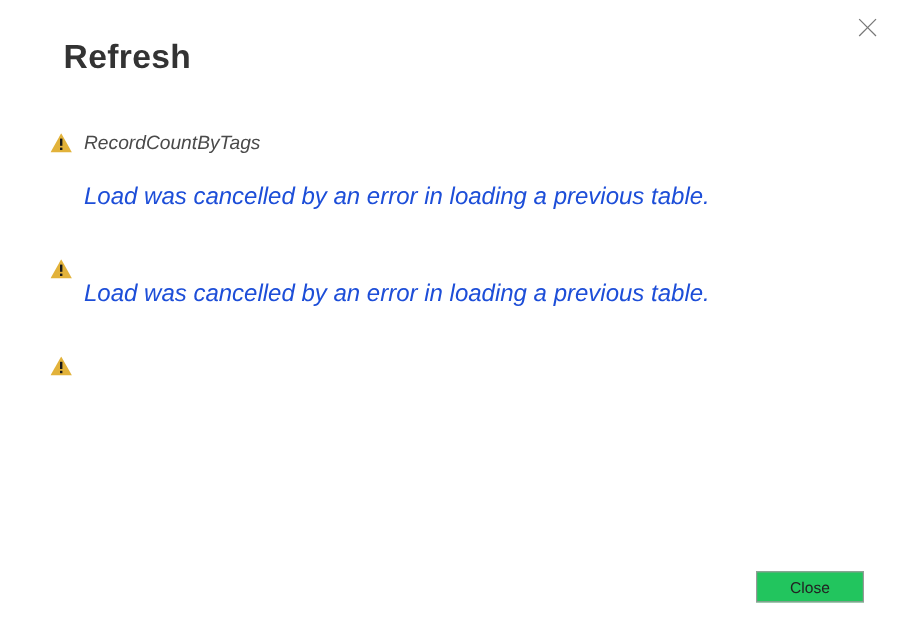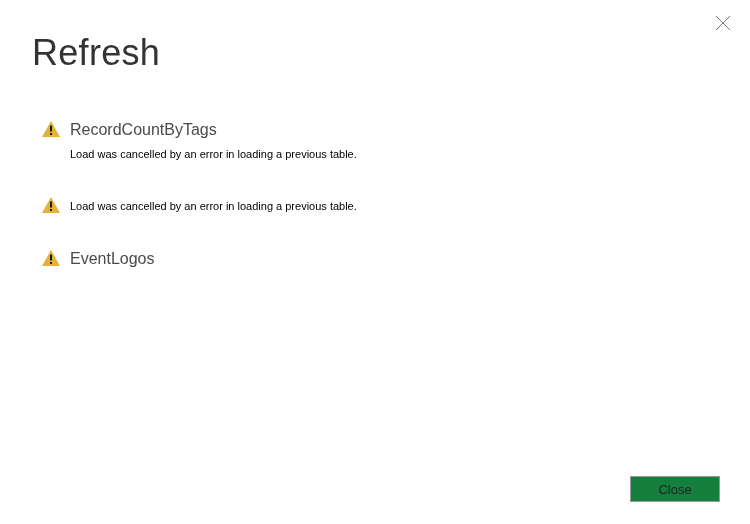--- a/index.html
+++ b/index.html
@@ -30,28 +30,29 @@
       cursor: pointer;
       display: flex;
       align-items: center;
       justify-content: center;
     }
     .close-x svg {
       width: 16px;
       height: 16px;
     }
     .title {
-      font-size: 36px;
-      font-weight: 400;
+      font-size: 28px;
+      font-weight: 700;
       color: #333333;
-      padding: 32px 0 0 32px;
+      padding: 32px 0 0 53px;
       letter-spacing: 0.3px;
     }
     .content {
       padding: 44px 64px 0 42px;
+      font-style: italic;
     }
     .item {
       margin-bottom: 30px;
       display: flex;
       align-items: flex-start;
     }
     .warn-icon {
       flex: 0 0 auto;
       width: 18px;
       height: 16px;
@@ -61,35 +62,35 @@
     .item-body {
       flex: 1;
     }
     .item-name {
       font-size: 16px;
       color: #4a4a4a;
       font-weight: 400;
       line-height: 1.5;
     }
     .item-msg {
-      font-size: 11px;
-      color: #000000;
+      font-size: 20px;
+      color: #1d4ed8;
       font-weight: 400;
       line-height: 1.85;
-      margin-top: 2px;
+      margin-top: 14px;
     }
     .footer {
       position: absolute;
       bottom: 22px;
       right: 30px;
     }
     .close-btn {
       min-width: 90px;
       height: 26px;
-      background: #15803d;
+      background: #22c55e;
       border: 1px solid #999999;
       font-family: inherit;
       font-size: 13px;
       color: #222;
       cursor: pointer;
       padding: 2px 18px;
     }
   </style>
 </head>
 <body>
@@ -130,21 +131,20 @@
       </div>
     </div>
 
     <div class="item">
       <svg class="warn-icon" viewBox="0 0 18 16">
         <polygon points="9,0 18,16 0,16" fill="#e2b23a"></polygon>
         <rect x="8" y="4.5" width="2" height="6" fill="#1a1a1a"></rect>
         <rect x="8" y="12" width="2" height="2" fill="#1a1a1a"></rect>
       </svg>
       <div class="item-body">
-        <div class="item-name">EventLogos</div>
       </div>
     </div>
 
   </div>
 
   <div class="footer">
     <button class="close-btn">Close</button>
   </div>
 
 </div>

